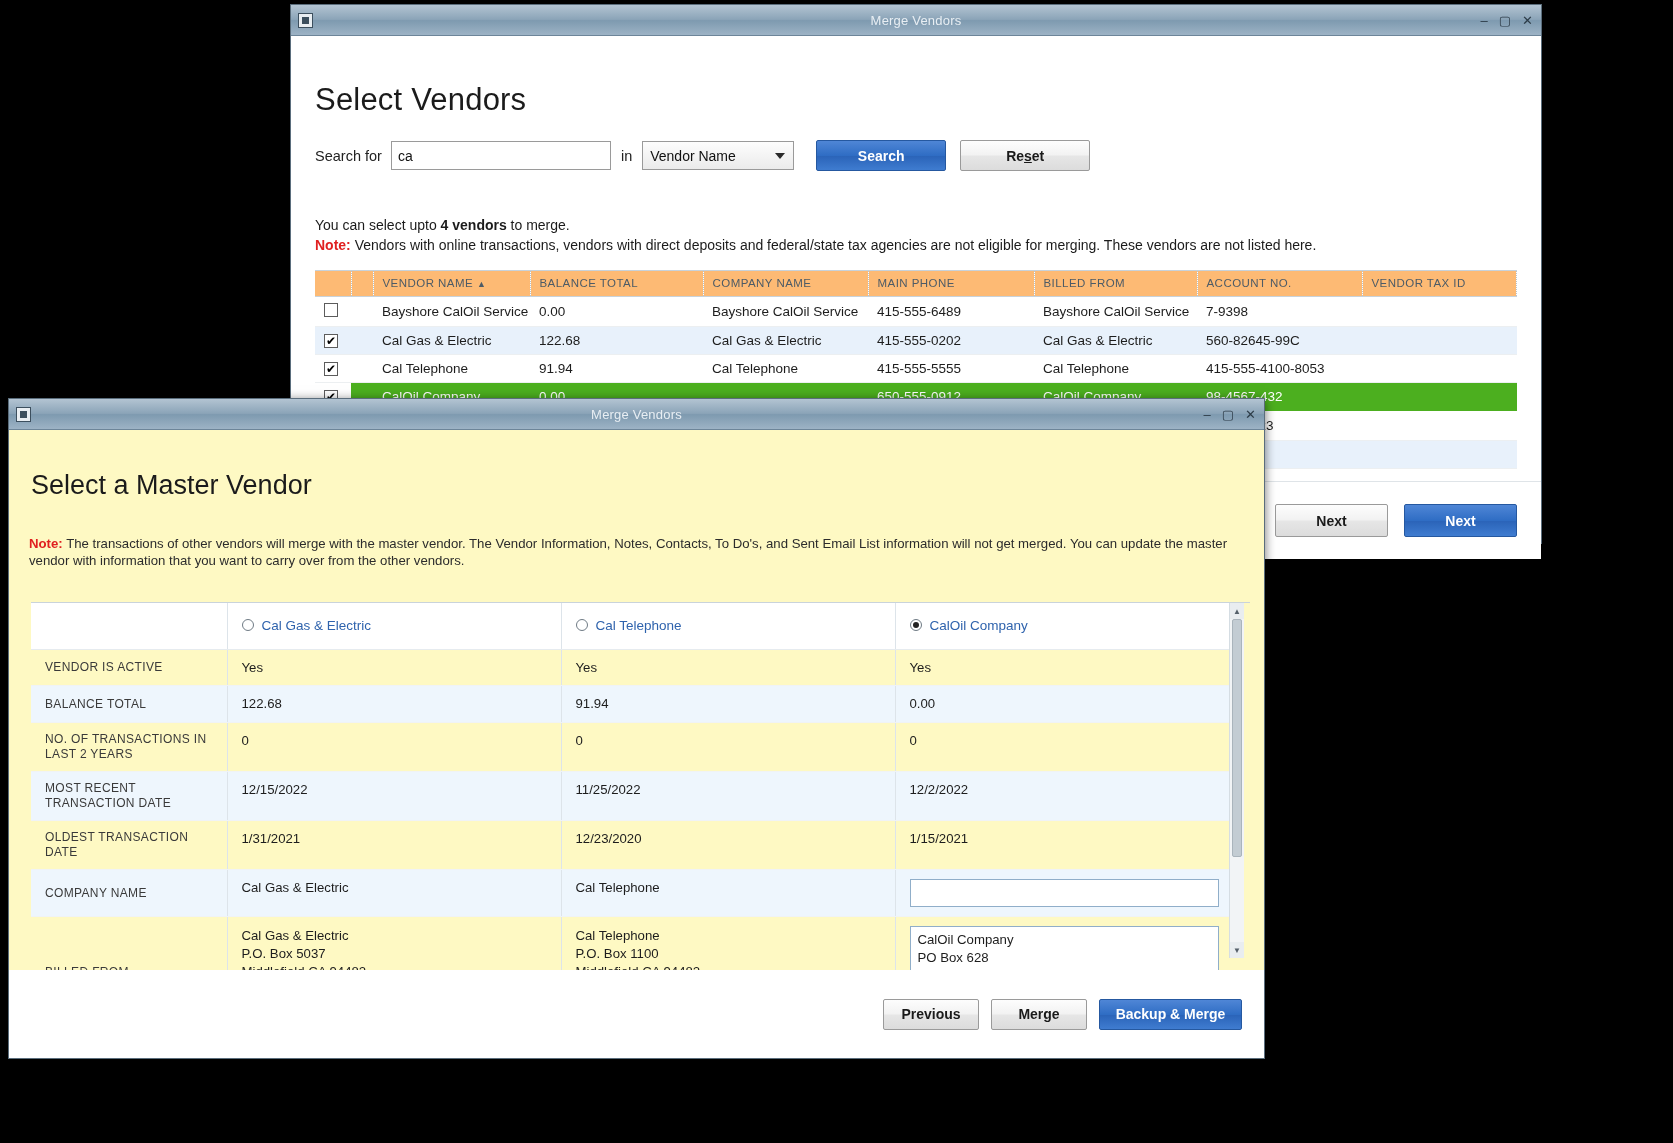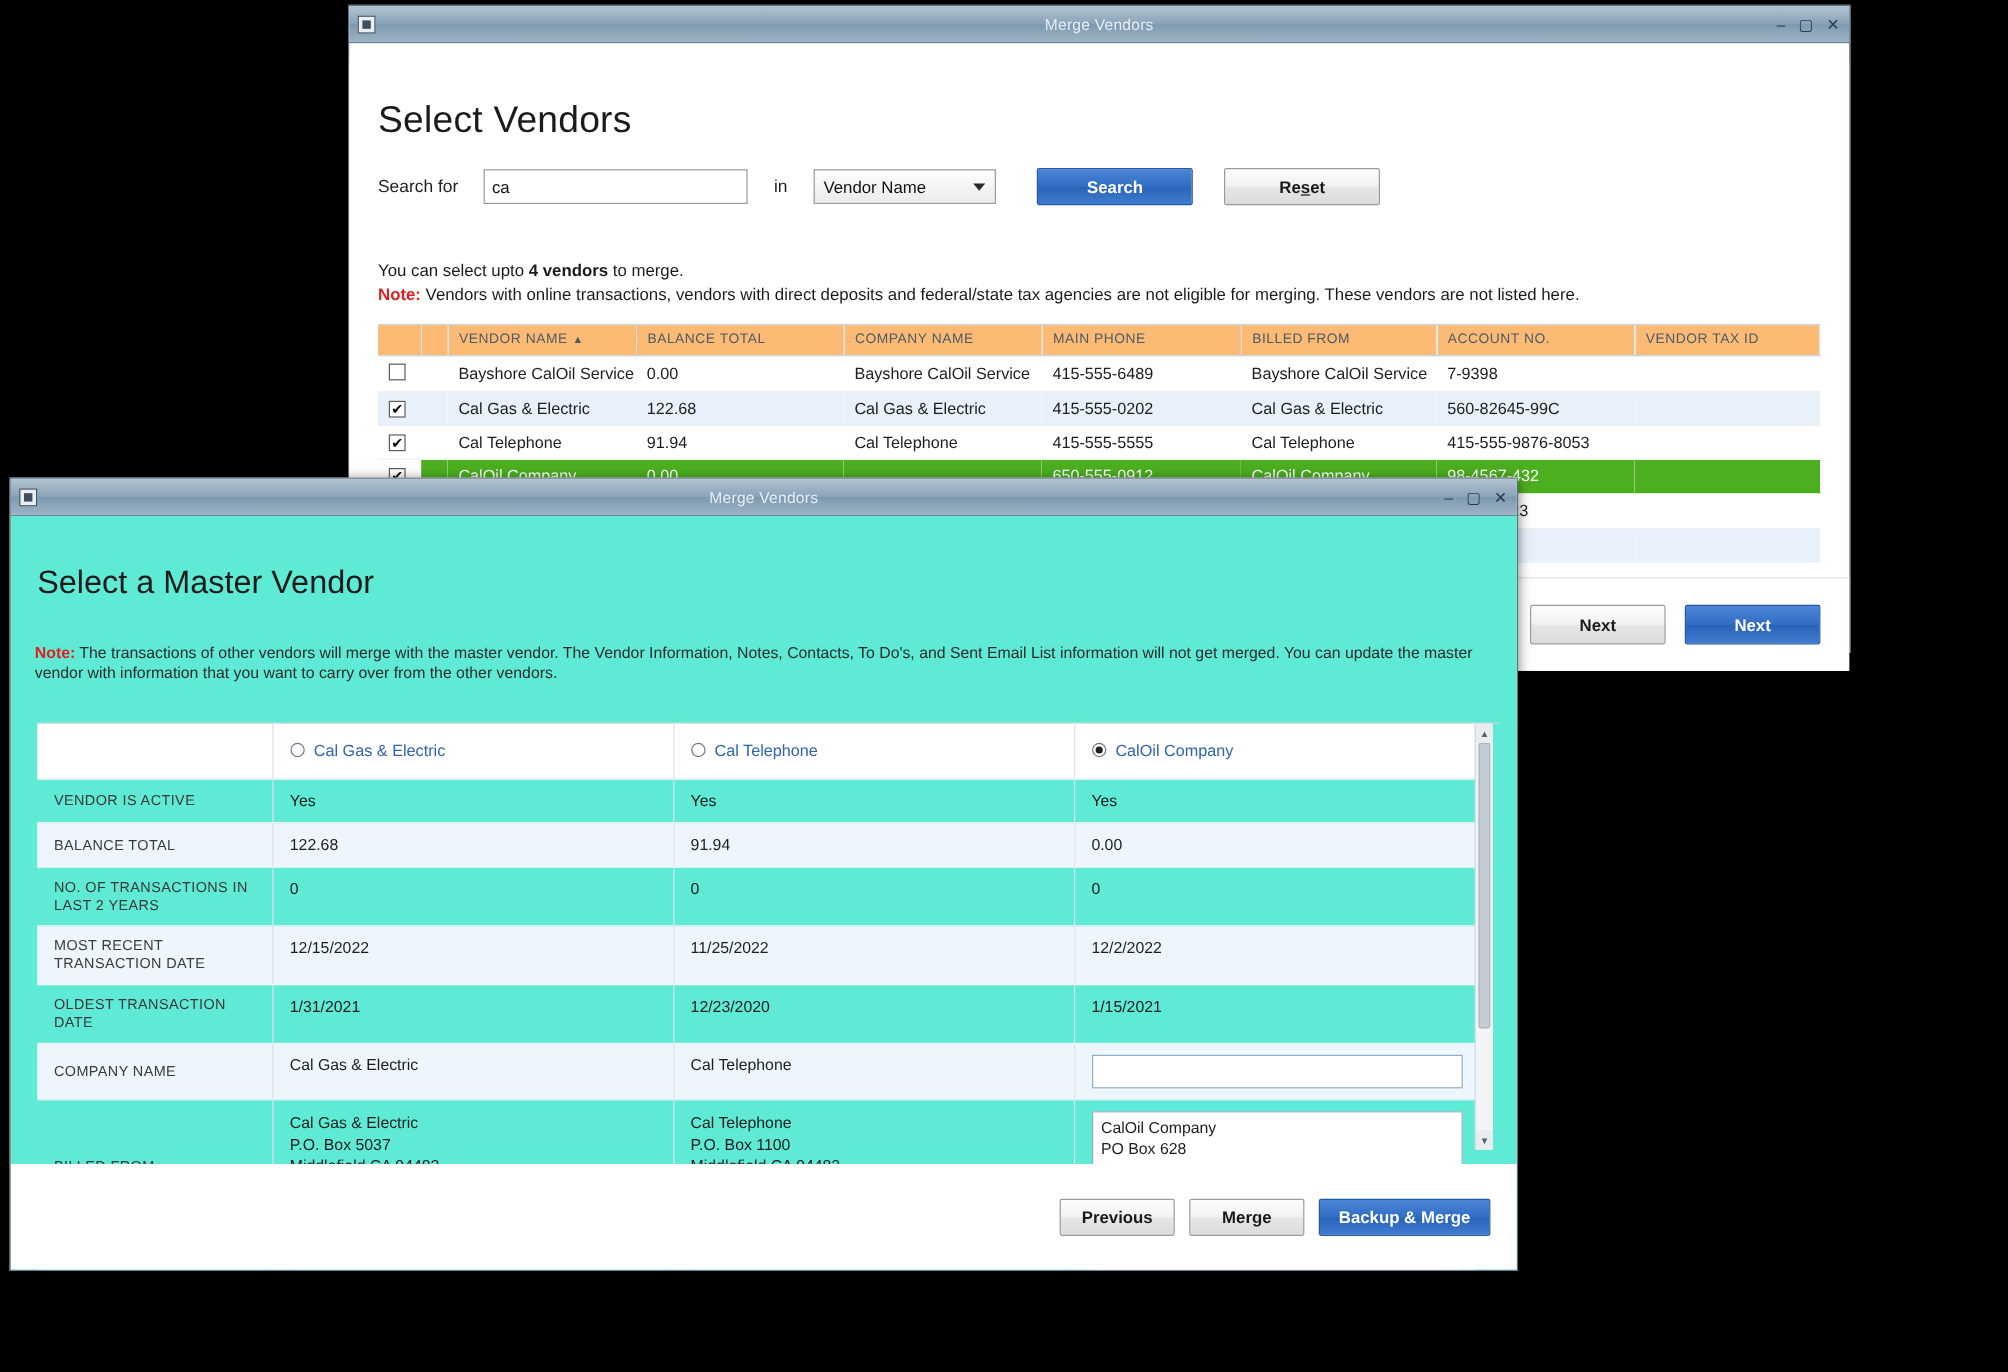--- a/index.html
+++ b/index.html
@@ -62,21 +62,21 @@
     width: 1252px; height: 540px;
   }
   .w1-body { padding: 0 0 0 0; height: calc(100% - 31px); position: relative; background: #fff; }
   .page-title {
     font-size: 31px; color: #1b1b1b; font-weight: normal;
     padding: 30px 0 0 24px; letter-spacing: .2px; margin-top: 16px;
   }
   .searchrow {
     display: flex; align-items: center;
     padding: 22px 0 0 24px;
-    gap: 12px;
+    gap: 0;
   }
   .searchrow .lbl { font-size: 14.5px; color: #222; margin-right: 9px; }
   .srch-input {
     width: 220px; height: 29px;
     border: 1px solid #9a9a9a;
     padding: 0 6px;
     font-size: 14px; color: #111;
     font-family: "Liberation Sans", sans-serif;
     background: #fff;
   }
@@ -167,21 +167,21 @@
     padding-right: 24px; gap: 16px;
   }
   .btn-help { width: 113px; height: 33px; }
   .btn-next { width: 113px; height: 33px; }
 
   
   #win-master-vendor {
     left: 8px; top: 398px;
     width: 1257px; height: 661px;
   }
-  .w2-body { height: calc(100% - 31px); position: relative; background: #5eead4; overflow: hidden; }
+  .w2-body { height: calc(100% - 31px); position: relative; background: #fef9c3; overflow: hidden; }
   .page-title2 {
     font-size: 27px; color: #1b1b1b; padding: 40px 0 0 22px;
   }
   .note2 {
     padding: 34px 28px 0 20px;
     font-size: 13.2px; color: #2c2c2c; line-height: 1.3;
   }
   .note2 .red { color: #e02020; font-weight: bold; }
 
   .cmp-wrap {
@@ -358,21 +358,21 @@
                 <td></td>
               </tr>
               <tr>
                 <td class="cbcell"><span class="cbox">✔</span></td>
                 <td class="spacer"></td>
                 <td>Cal Telephone</td>
                 <td>91.94</td>
                 <td>Cal Telephone</td>
                 <td>415-555-5555</td>
                 <td>Cal Telephone</td>
-                <td>415-555-9876-8053</td>
+                <td>415-555-4100-8053</td>
                 <td></td>
               </tr>
               <tr class="row-sel">
                 <td class="cbcell"><span class="cbox">✔</span></td>
                 <td class="spacer"></td>
                 <td>CalOil Company</td>
                 <td>0.00</td>
                 <td></td>
                 <td>650-555-0912</td>
                 <td>CalOil Company</td>

